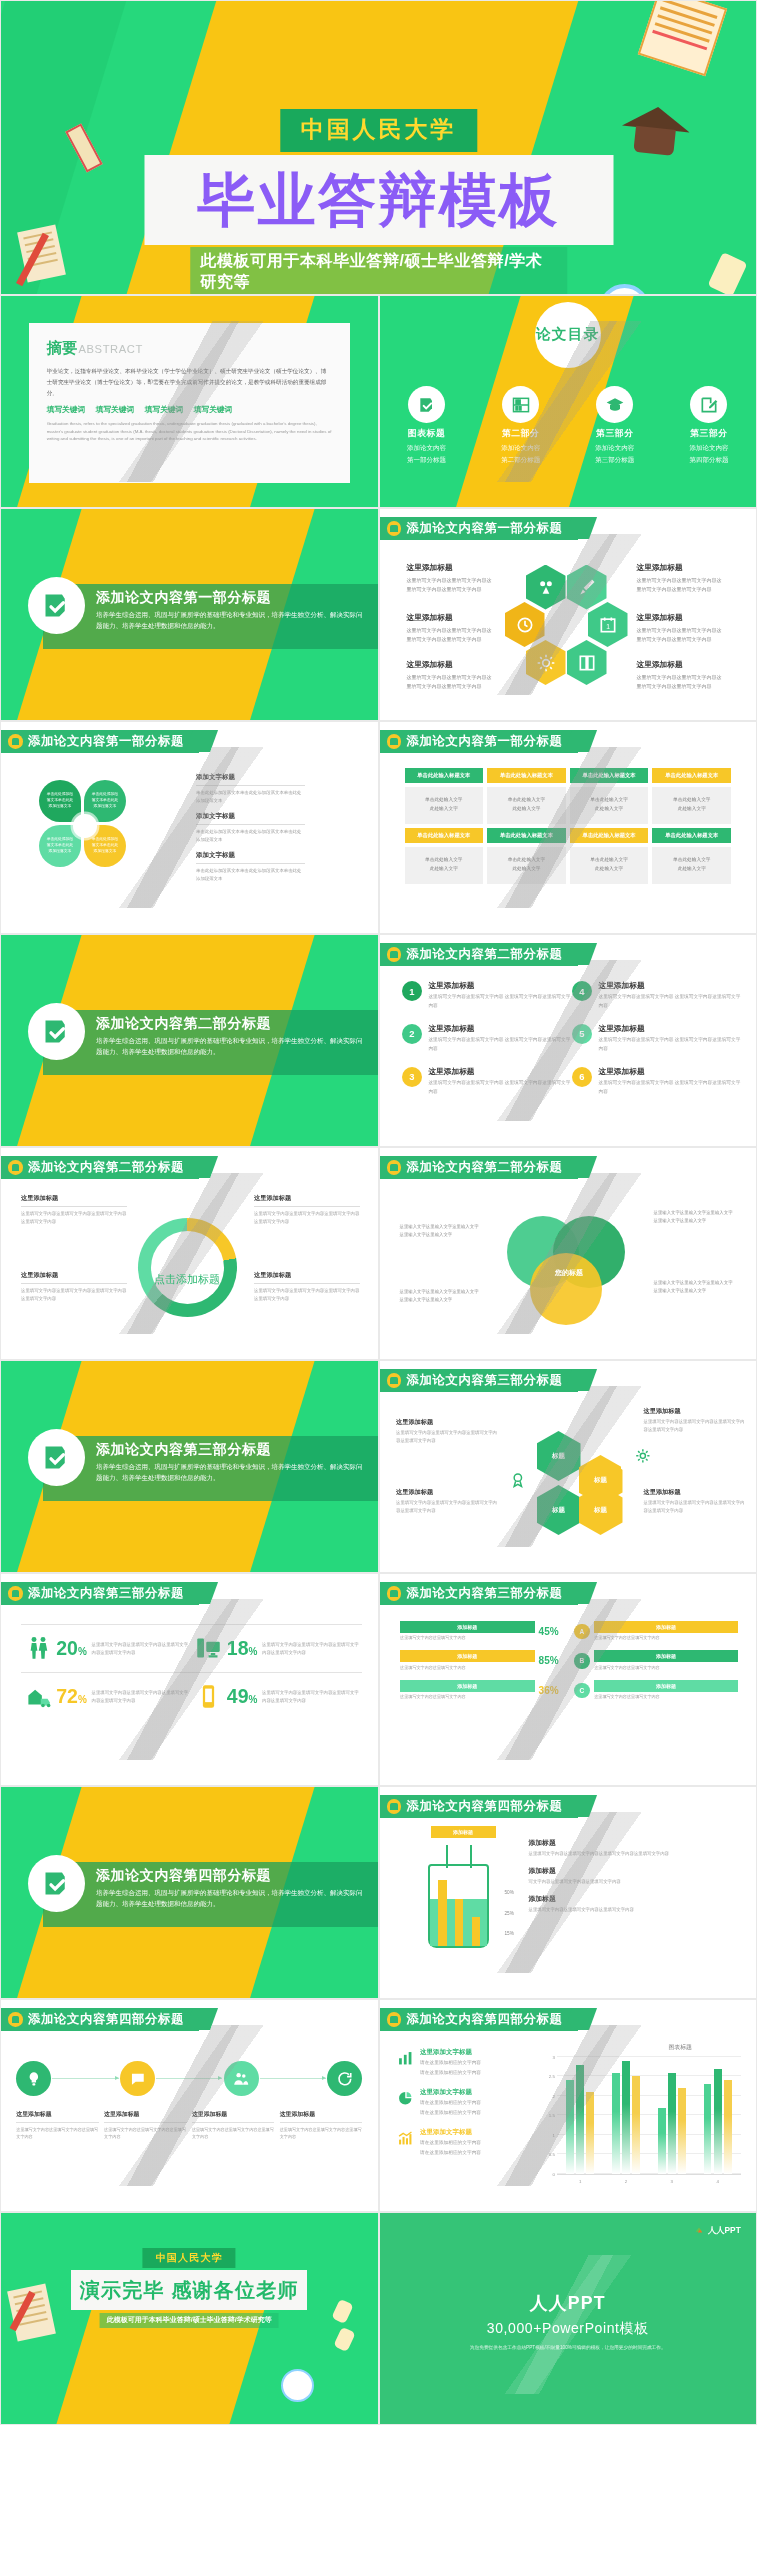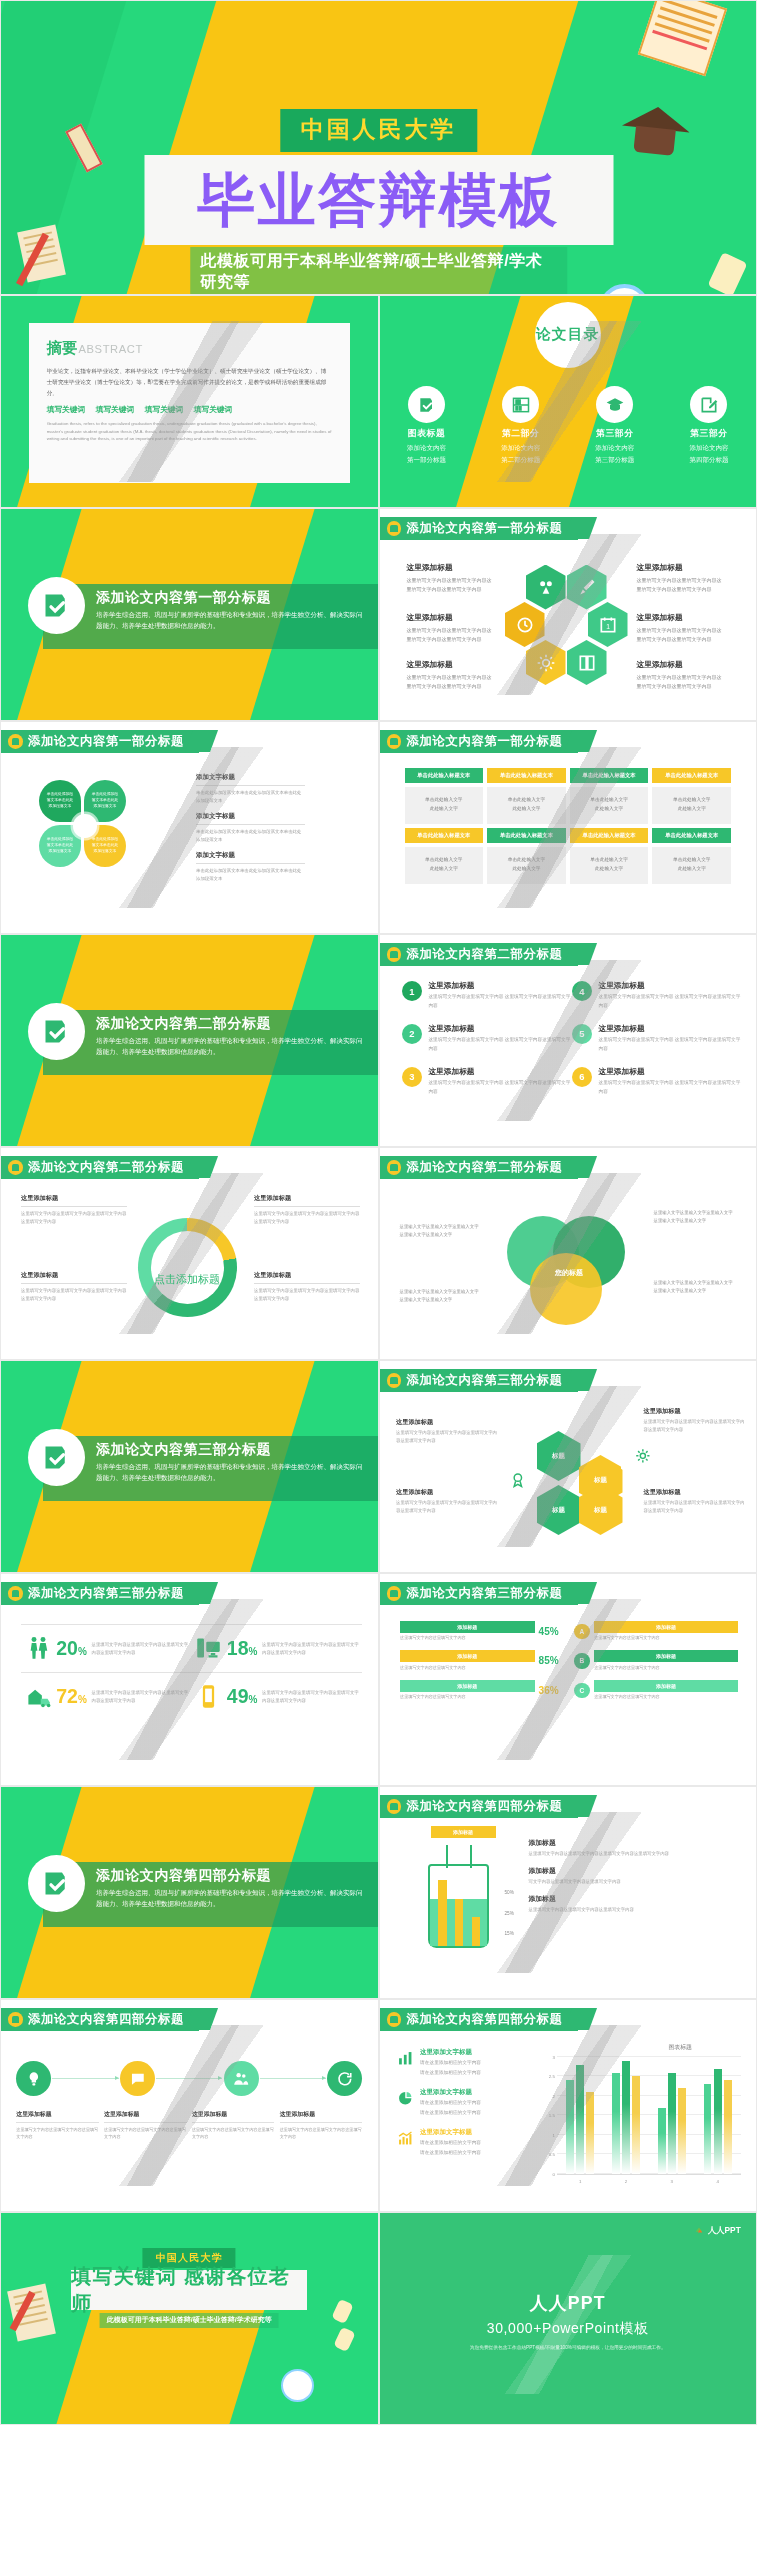--- a/index.html
+++ b/index.html
@@ -1049,21 +1049,21 @@
       <div class="bg-stripe" style="left:16%;width:46%;top:28%;height:130%;"></div>
       <div class="prop prop-note" style="left:10.6px;top:74px;">
           <i></i>
         </div>
       <div class="prop prop-pencil" style="left:17.7px;top:77px;height:42px;"></div>
       <div class="prop prop-eraser" style="right:27px;top:88px;width:15.3px;height:21px;"></div>
       <div class="prop prop-eraser" style="right:25px;top:116px;width:15.3px;height:21px;"></div>
       <div class="prop prop-clock" style="right:64px;bottom:22.4px;width:33px;height:33px;border-width:2.9px;"></div>
       <div class="ty-uni">中国人民大学</div>
       <div class="ty-band">
-        <div class="ty-title">填写关键词  感谢各位老师</div>
+        <div class="ty-title">演示完毕  感谢各位老师</div>
       </div>
       <div class="ty-sub">此模板可用于本科毕业答辩/硕士毕业答辩/学术研究等</div>
     </div>
 
     <div class="slide half">
       <div class="promo"></div>
       <div class="promo-wm"></div>
       <div class="promo-logo">
         <svg width="10" height="10" viewBox="0 0 24 24">
             <path d="M4 16 12 6l8 10z" fill="#6FBF4A"></path>

